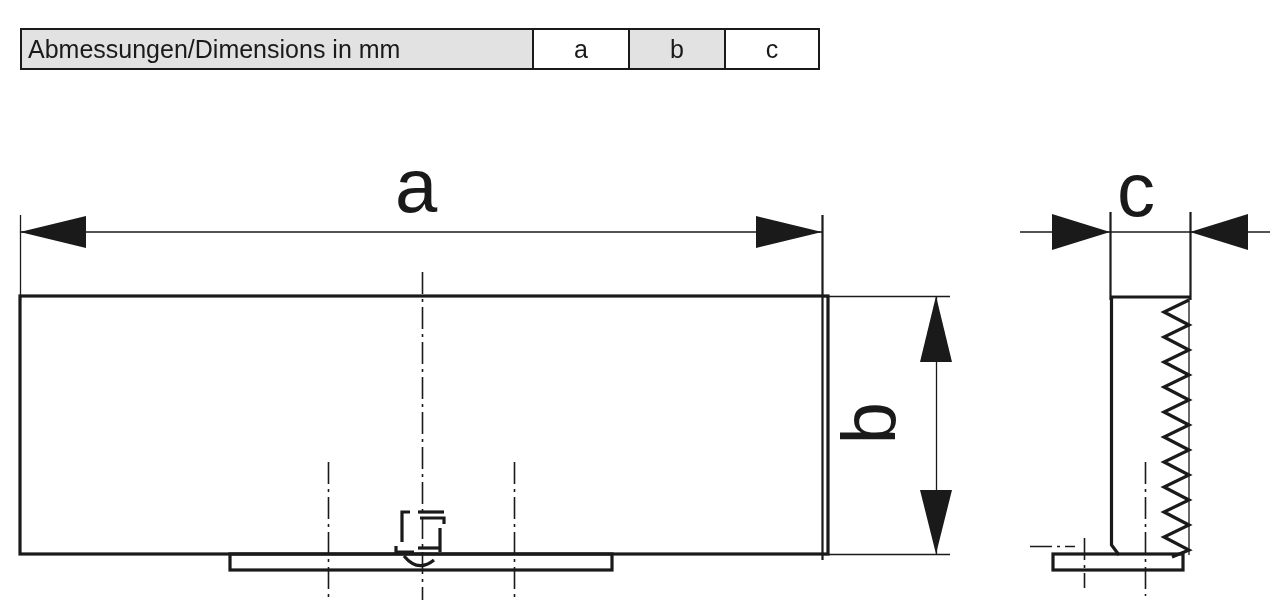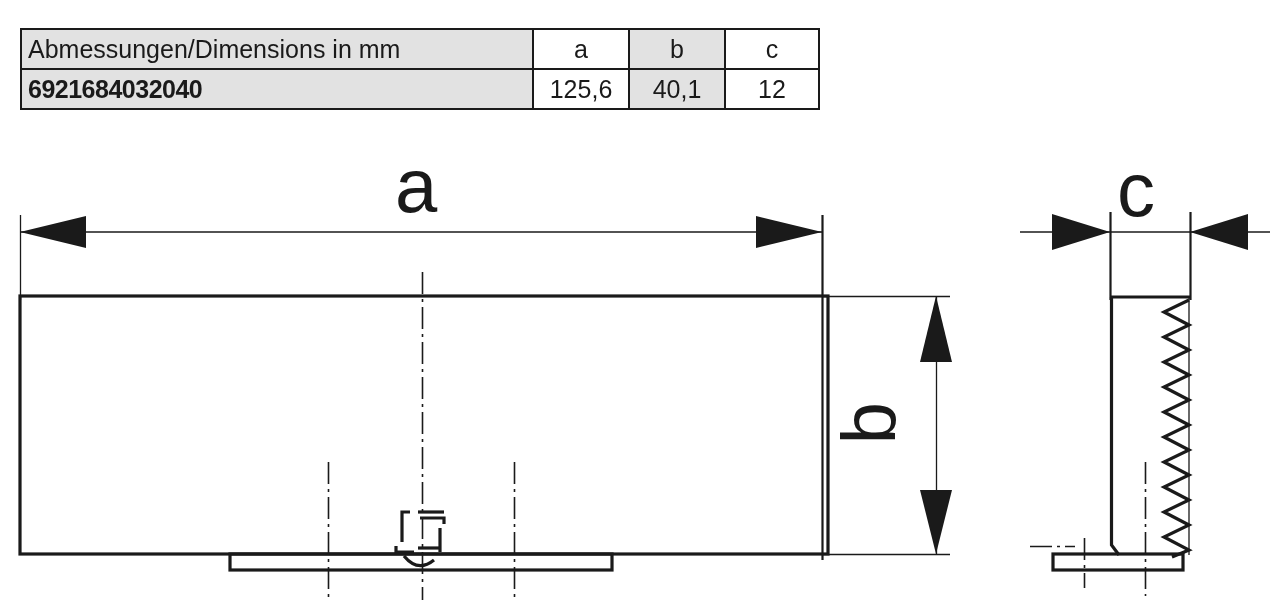--- a/index.html
+++ b/index.html
@@ -75,26 +75,20 @@
 
 <div id="page">
 
   <table id="dim-table">
     <tbody>
       <tr>
         <td class="c-label">Abmessungen/Dimensions in mm</td>
         <td class="c-a">a</td>
         <td class="c-b">b</td>
         <td class="c-c">c</td>
-      </tr>
-      <tr>
-        <td class="c-artno">6921684032040</td>
-        <td class="c-a">125,6</td>
-        <td class="c-b">40,1</td>
-        <td class="c-c">12</td>
       </tr>
     </tbody>
   </table>
 
   <svg id="drawing" viewBox="0 0 1280 616" width="1280" height="616">
 
     <defs>
 
       <style>
         .solid-thick { stroke: #1a1a1a; stroke-width: 3.2; fill: none; }

